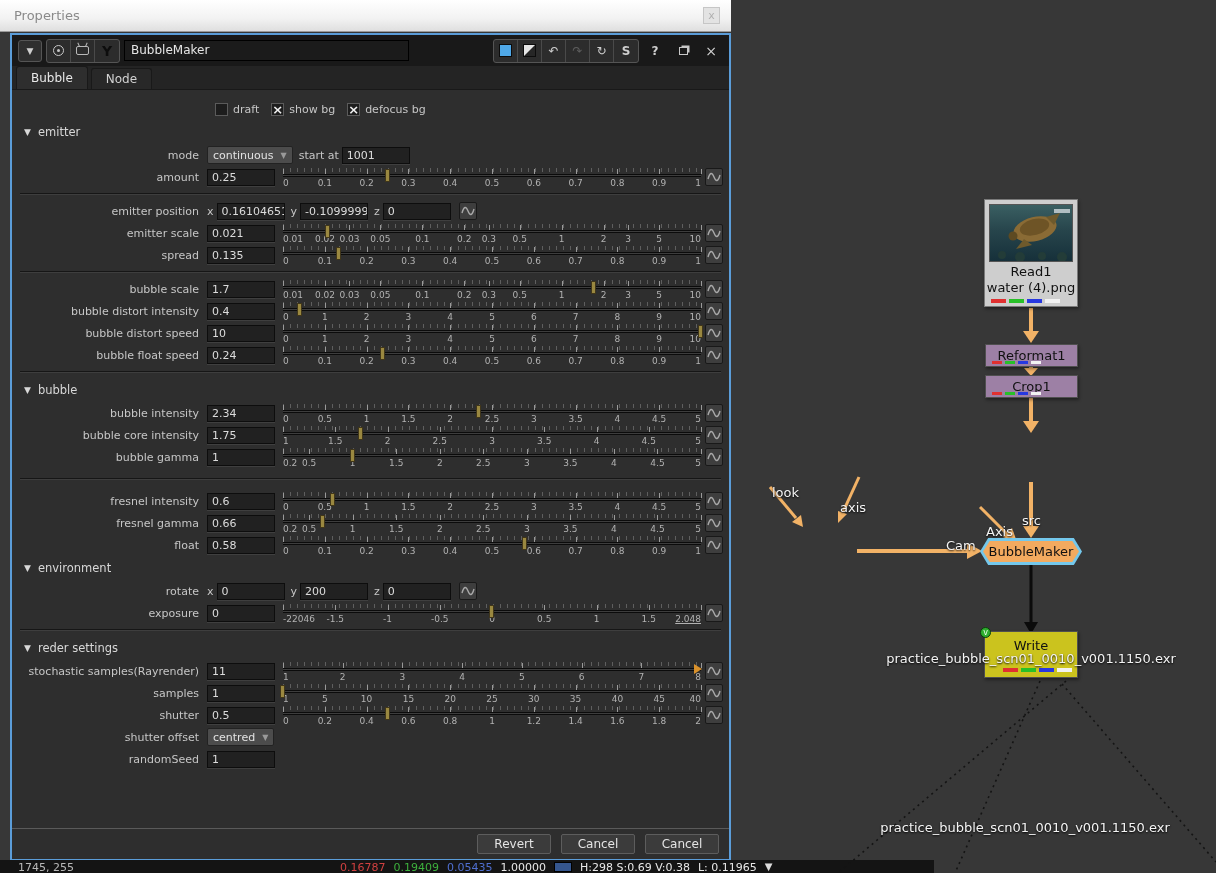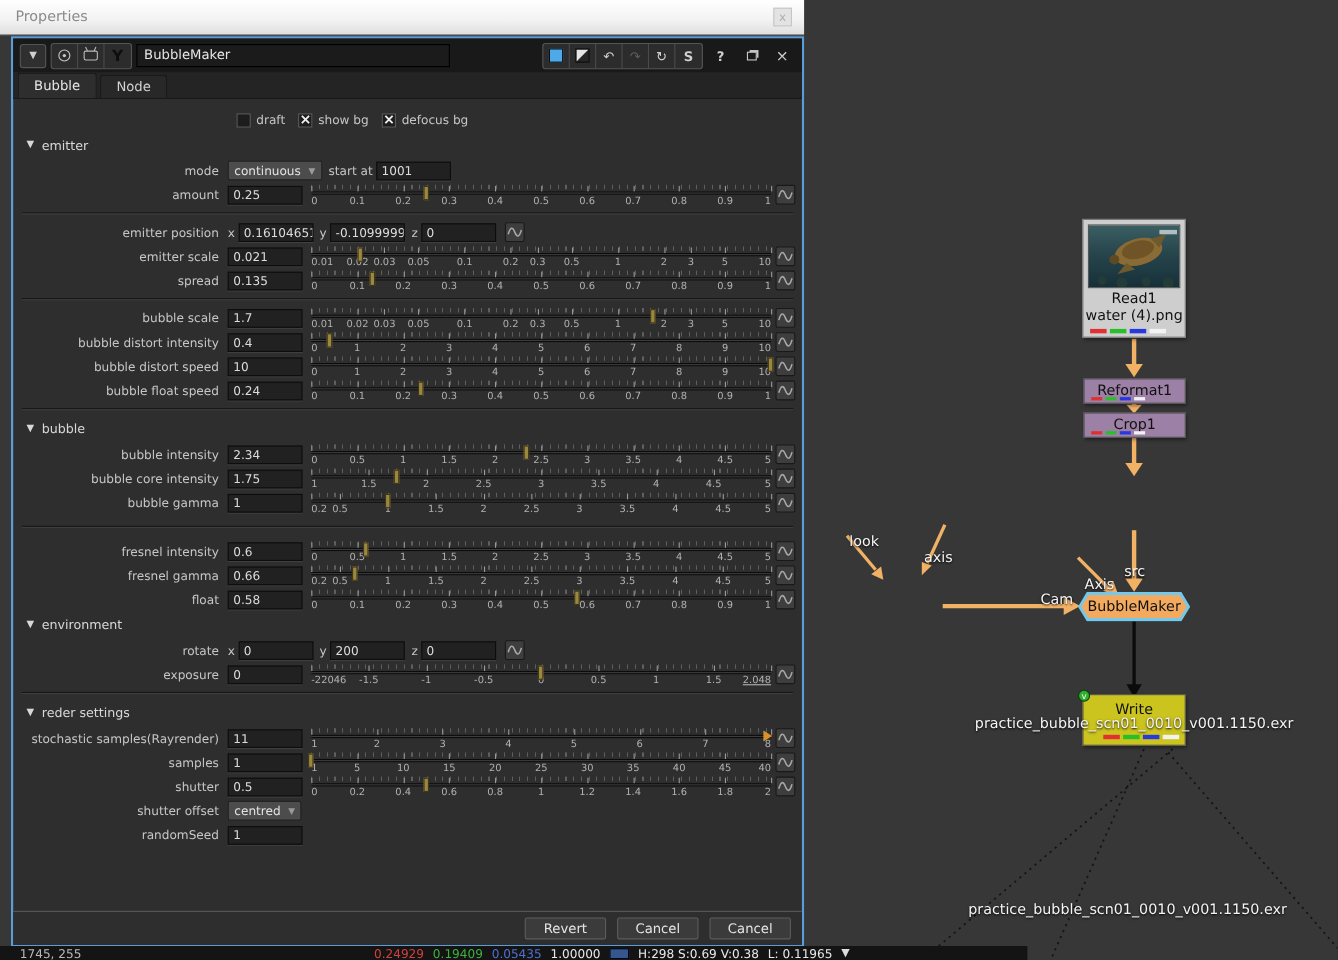--- a/index.html
+++ b/index.html
@@ -875,21 +875,21 @@
     <div id="panel-footer">
       <div class="fbtn">Revert</div>
       <div class="fbtn">Cancel</div>
       <div class="fbtn">Cancel</div>
     </div>
   </div>
 
   <div class="abs" id="statusbar">
     <span>1745, 255</span>
     <span style="width:250px;"></span>
-    <span class="r">0.24929</span>
+    <span class="r">0.16787</span>
     <span class="g">0.19409</span>
     <span class="b">0.05435</span>
     <span class="a">1.00000</span>
     <span id="sb-swatch" style="background: rgb(53, 86, 142);"></span>
     <span class="a">H:298 S:0.69 V:0.38</span>
     <span class="a">L: 0.11965</span>
     <span id="sb-caret">▼</span>
   </div>
 
   <svg id="wires" width="1216" height="873">

